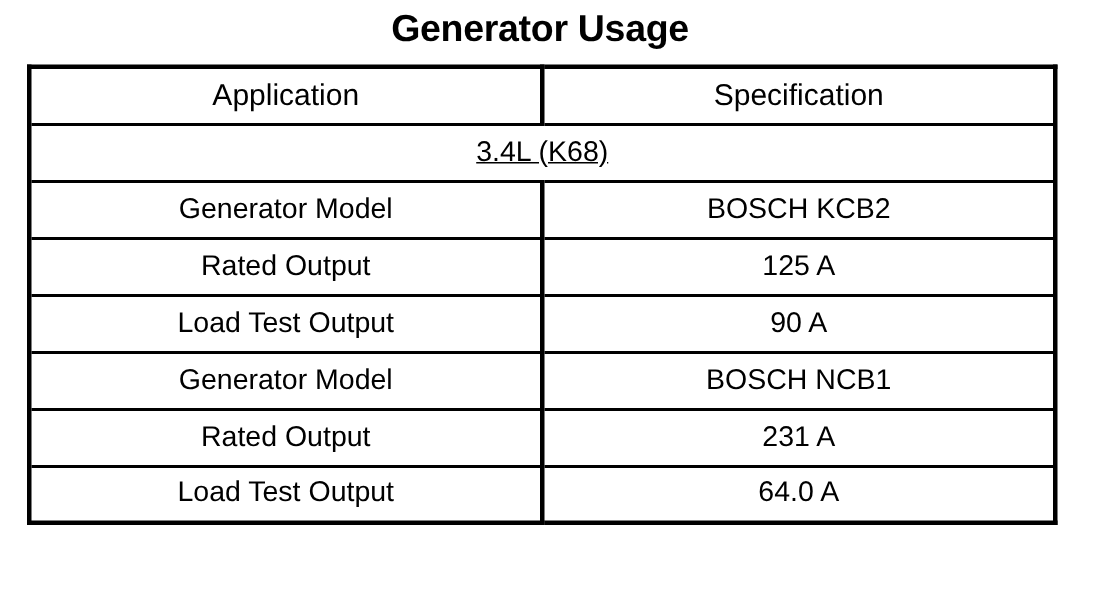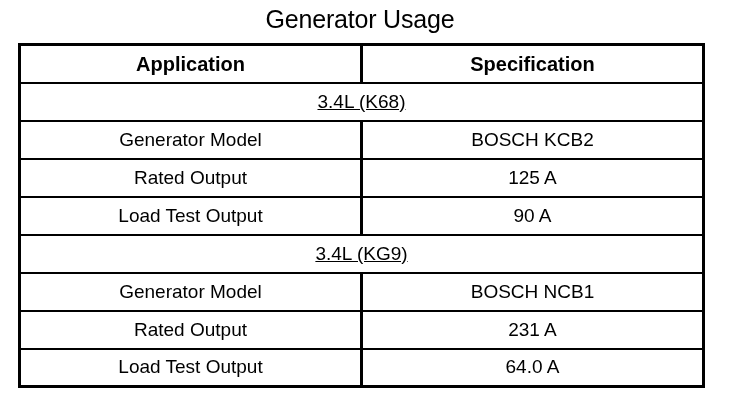--- a/index.html
+++ b/index.html
@@ -28,21 +28,21 @@
   }
 
   
   .doc-title {
     position: absolute;
     left: 18px;
     top: 2px;
     width: 684px;
     text-align: center;
     font-size: 25px;
-    font-weight: normal;
+    font-weight: bold;
     letter-spacing: -0.2px;
     line-height: 34px;
     color: #000000;
     white-space: nowrap;
   }
 
   
   .spec-table {
     position: absolute;
     left: 18px;
@@ -69,21 +69,21 @@
     white-space: nowrap;
     border-top: 2px solid #000000;
     border-bottom: 2px solid #000000;
     border-left: 3px solid #000000;
     border-right: 3px solid #000000;
     box-sizing: border-box;
     background: #ffffff;
   }
 
   .spec-table th {
-    font-weight: bold;
+    font-weight: normal;
     font-size: 20px;
   }
 
   
   .spec-table tr:first-child td,
   .spec-table tr:first-child th {
     border-top: 3px solid #000000;
   }
   .spec-table tr:last-child td,
   .spec-table tr:last-child th {
@@ -128,23 +128,20 @@
       <tr>
         <td>Rated Output</td>
         <td>125 A</td>
       </tr>
 
       <tr>
         <td>Load Test Output</td>
         <td>90 A</td>
       </tr>
 
-      <tr>
-        <td class="section-row" colspan="2">3.4L (KG9)</td>
-      </tr>
 
       <tr>
         <td>Generator Model</td>
         <td>BOSCH NCB1</td>
       </tr>
 
       <tr>
         <td>Rated Output</td>
         <td>231 A</td>
       </tr>

